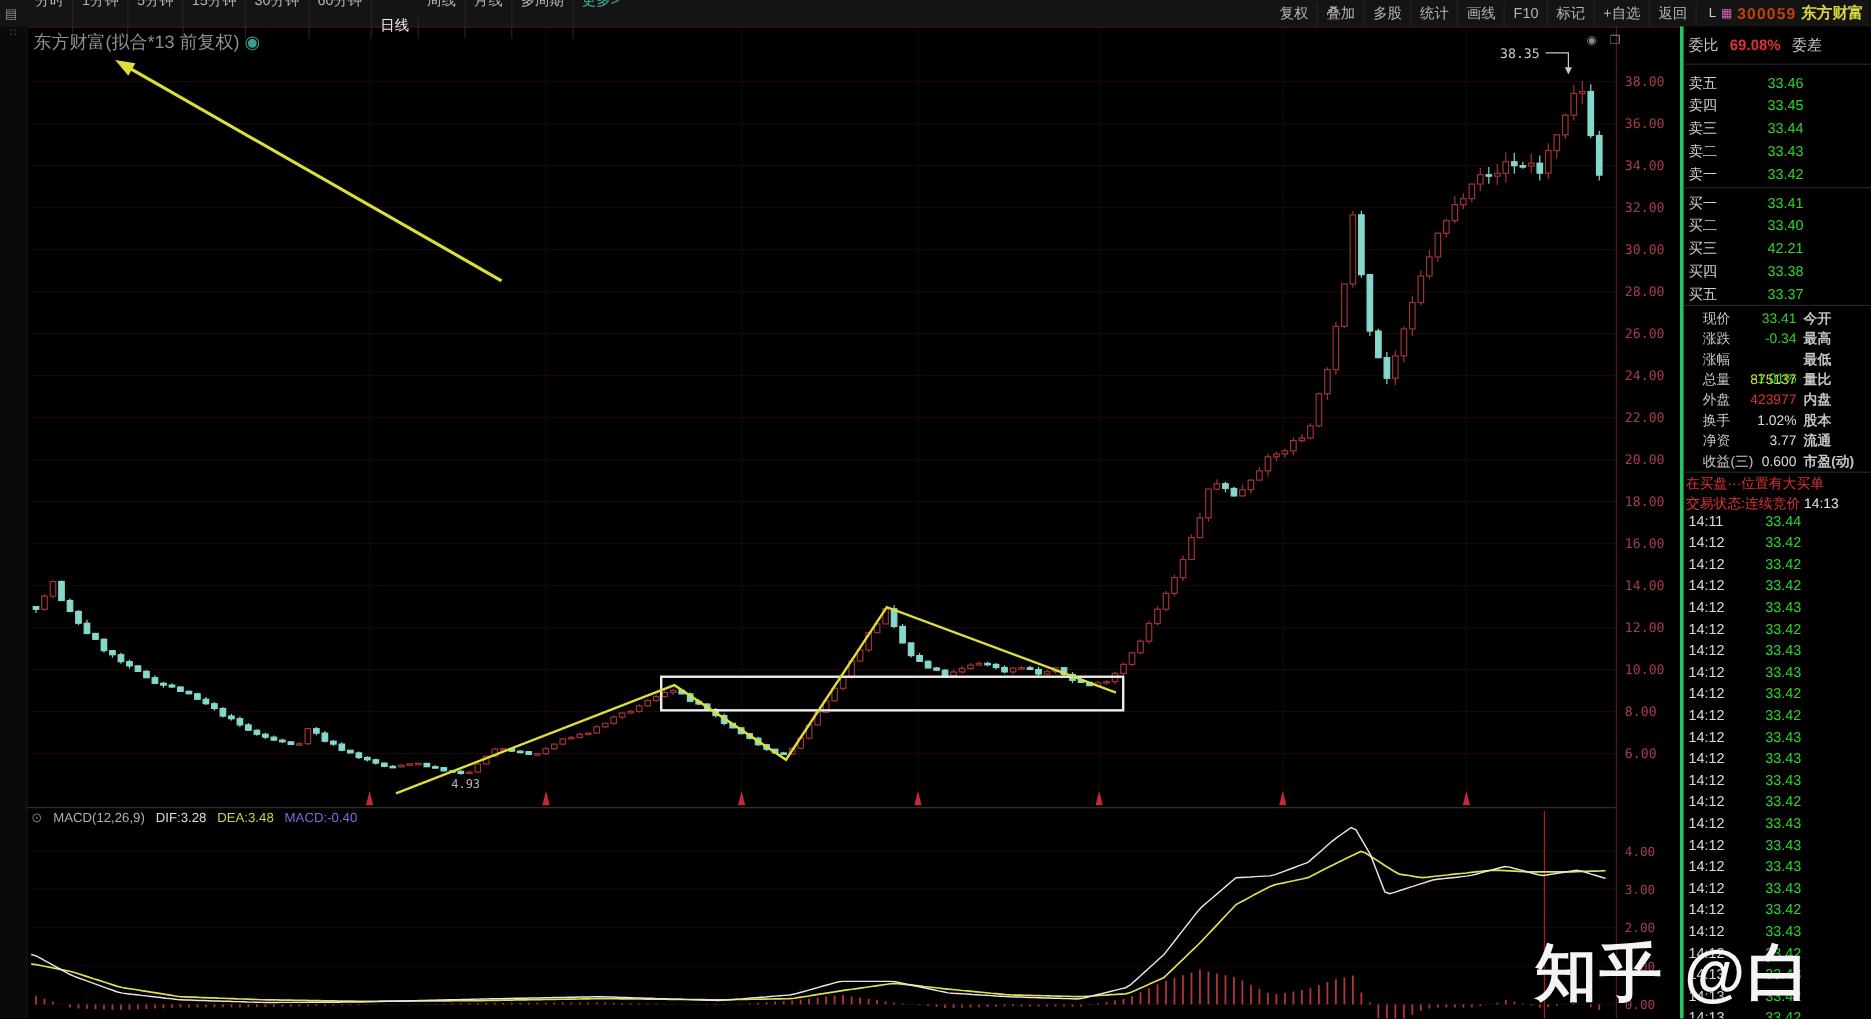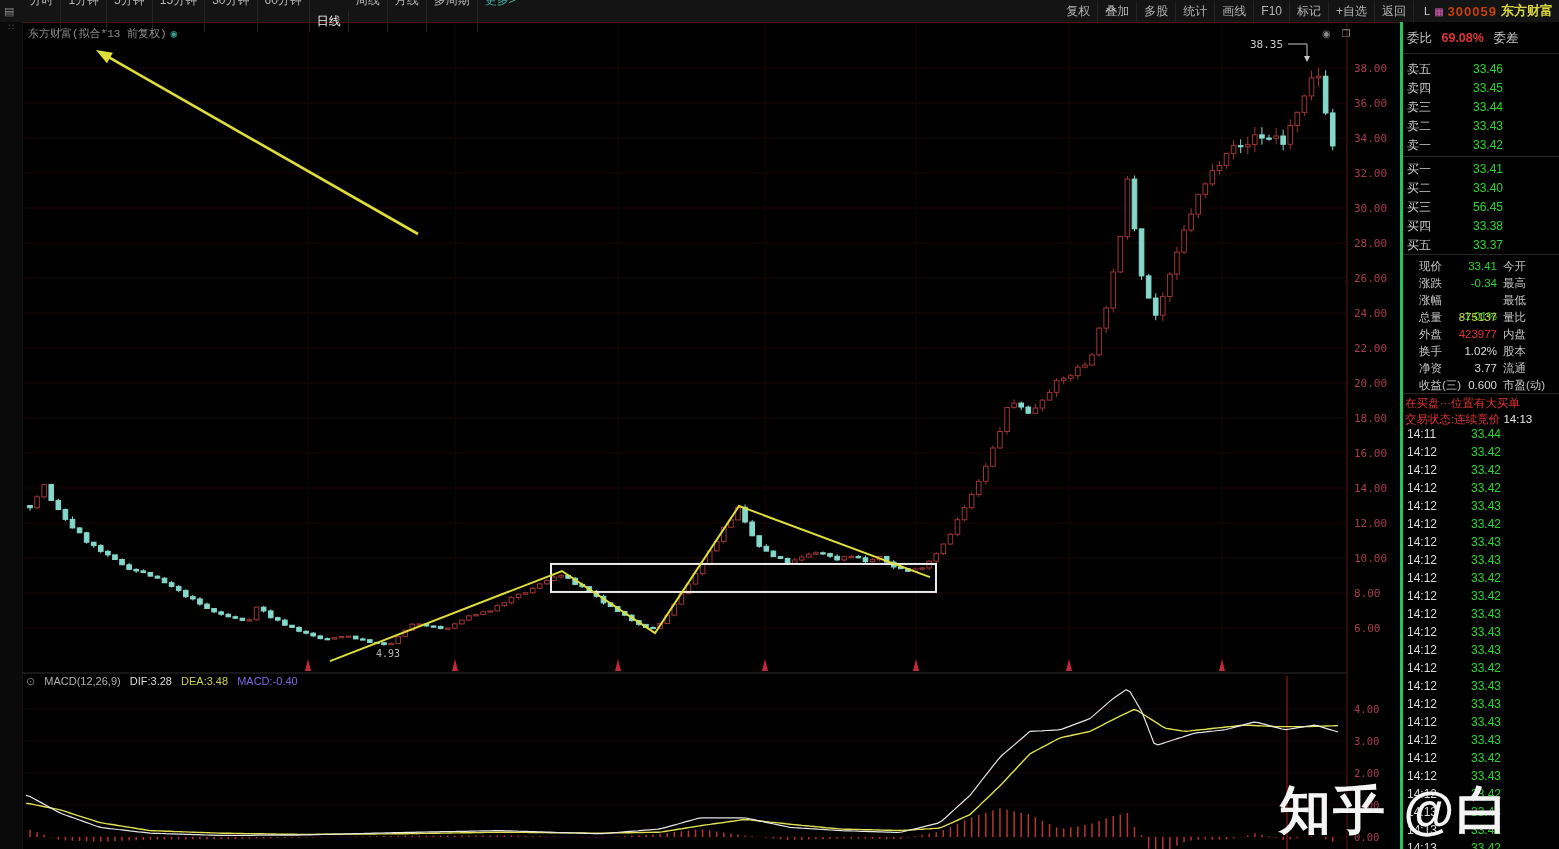--- a/index.html
+++ b/index.html
@@ -17,21 +17,21 @@
   #tb-right{display:flex;}
   #stock-tag{display:flex;align-items:center;margin:0 6px 0 10px;gap:4px;}
   #stock-prefix{color:#cccccc;font-size:11px;}
   #stock-chip{color:#e060c0;font-size:10px;}
   #stock-code{color:#c2410c;font-weight:bold;font-size:13px;letter-spacing:1px;}
   #stock-name{color:#d6d63e;font-weight:bold;font-size:13px;text-align:right;}
   
   #left-strip{position:absolute;left:0;top:22px;width:22px;height:827px;background:#0a0a0a;
               border-right:1px solid #161616;color:#555;font-size:9px;text-align:center;}
   
-  #chart-title{position:absolute;left:28px;top:26px;font-size:11px;color:#8f8f8f;z-index:3;font-family:Liberation Mono, monospace;}
+  #chart-title{position:absolute;left:28px;top:26px;font-size:15px;color:#8f8f8f;z-index:3;}
   #chart-title .tic{color:#3aa08e;margin-left:4px;}
   #corner-icons{position:absolute;left:1322px;top:28px;font-size:10px;color:#8a8a8a;z-index:3;letter-spacing:4px;}
   #macd-header{position:absolute;left:26px;top:675px;font-size:11px;z-index:3;}
   #macd-header span{margin-right:6px;}
   .mh-ic{color:#777;}
   .mh-name{color:#b0b0b0;}
   .mh-dif{color:#dcdcdc;}
   .mh-dea{color:#cfcf4a;}
   .mh-macd{color:#8266e0;}
   
@@ -39,21 +39,21 @@
           border-left:3px solid #22c55e;font-size:12px;color:#c8c8c8;}
   .rp-abs{position:absolute;white-space:nowrap;}
   .sep{position:absolute;left:0;width:159px;height:0;border-top:1px solid #262626;}
   .ob-row{position:absolute;left:0;width:190px;height:19px;line-height:19px;}
   .ob-lab{position:absolute;left:4px;color:#cfcfcf;}
   .ob-price{position:absolute;left:36px;width:64px;text-align:right;color:#2cd52c;}
   .ob-vol{position:absolute;left:118px;width:62px;text-align:right;color:#dadada;}
   .st-row{position:absolute;left:0;width:190px;height:17px;line-height:17px;font-size:11.5px;}
   .st-lab{position:absolute;left:16px;color:#c4c4c4;}
   .st-val{position:absolute;left:28px;width:66px;text-align:right;}
-  .st-lab2{position:absolute;left:100px;color:#c4c4c4;}
+  .st-lab2{position:absolute;left:100px;color:#c4c4c4;font-weight:bold;}
   .tr-row{position:absolute;left:0;width:190px;height:18px;line-height:18px;}
   .tr-time{position:absolute;left:4px;color:#dcdcdc;}
   .tr-price{position:absolute;left:42px;width:56px;text-align:right;color:#2cd52c;}
   .tr-vol{position:absolute;left:118px;width:62px;text-align:right;color:#d6d64a;}
   .alert{color:#e03333;font-size:11.5px;text-align:center;}
   .alert .wt{color:#e8e8e8;}
   #wb-row{position:absolute;left:4px;top:4px;height:24px;line-height:24px;font-size:12.5px;}
   #wb-row .pct{color:#e03333;font-weight:bold;margin:0 6px;}
   
   #watermark{position:absolute;left:1256px;top:776px;font-size:52px;font-weight:bold;color:#f4f4f4;
@@ -798,21 +798,21 @@
           <span class="ob-price">33.41</span>
           <span class="ob-vol">184</span>
         </div>
         <div class="ob-row" style="top: 157px;">
           <span class="ob-lab">买二</span>
           <span class="ob-price">33.40</span>
           <span class="ob-vol" style="color: rgb(214, 214, 74);">553</span>
         </div>
         <div class="ob-row" style="top: 176px;">
           <span class="ob-lab">买三</span>
-          <span class="ob-price">56.45</span>
+          <span class="ob-price">42.21</span>
           <span class="ob-vol">78</span>
         </div>
         <div class="ob-row" style="top: 195px;">
           <span class="ob-lab">买四</span>
           <span class="ob-price">33.38</span>
           <span class="ob-vol" style="color: rgb(214, 214, 74);">283</span>
         </div>
         <div class="ob-row" style="top: 214px;">
           <span class="ob-lab">买五</span>
           <span class="ob-price">33.37</span>

